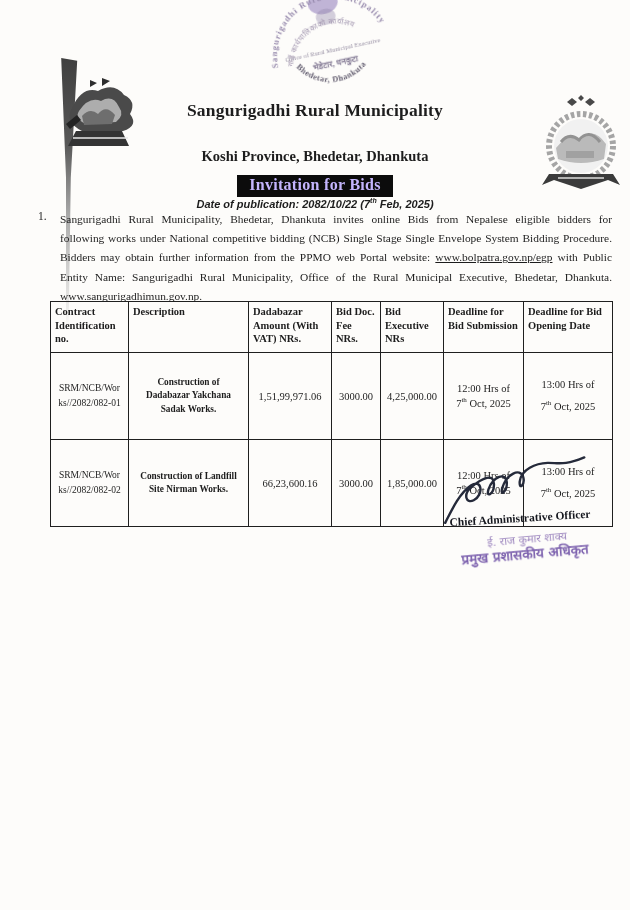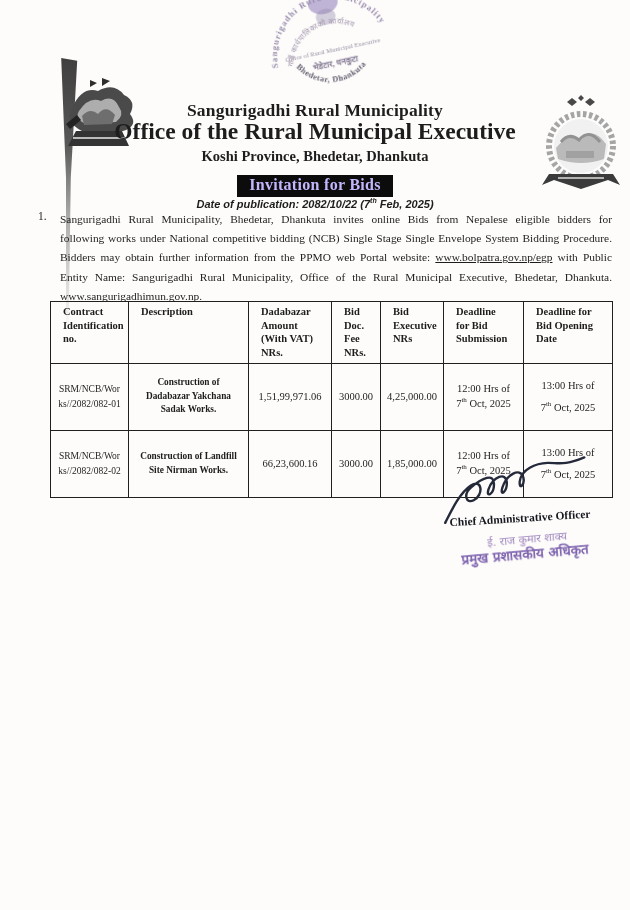--- a/index.html
+++ b/index.html
@@ -36,24 +36,24 @@
   .intro{position:absolute;left:60px;top:210px;width:552px;font-size:11.4px;line-height:19.2px;}
   .intro .jline{text-align:justify;text-align-last:justify;white-space:normal;}
   .intro .lline{text-align:left;}
   .ulink{text-decoration:underline;}
   
   .bid-table{position:absolute;left:50px;top:301px;width:562px;border-collapse:collapse;
     table-layout:fixed;}
   .bid-table th,.bid-table td{border:1.6px solid #1f1f1f;vertical-align:middle;
     overflow:hidden;}
   .bid-table th{font-size:10.5px;font-weight:bold;text-align:left;vertical-align:top;
-    padding:3px 12px;line-height:1.3;height:44px;}
+    padding:3px 4px;line-height:1.3;height:44px;}
   .bid-table td{padding:2px 3px;text-align:center;font-size:10.5px;height:62px;}
   td.cell-id{font-size:9.5px;text-align:center;line-height:1.55;}
-  td.cell-desc{font-size:9.3px;font-weight:bold;line-height:1.45;padding:2px 6px;}
+  td.cell-desc{font-size:9.3px;font-weight:bold;line-height:1.45;padding:12px 6px;}
   .dl-line{line-height:1.35;}
   .dl-gap{margin-top:7px;}
   .bid-table sup{font-size:7px;}
   
   .sig-svg{position:absolute;left:438px;top:464px;width:156px;height:56px;
     transform:rotate(-7deg);}
   .sig-title{position:absolute;left:440px;top:512px;width:160px;text-align:center;
     font-weight:bold;font-size:11.5px;transform:rotate(-3.5deg);color:#16181f;}
   .stamp-line{position:absolute;font-family:"DejaVu Sans","Liberation Sans",sans-serif;
     filter:blur(0.45px);}
@@ -105,21 +105,20 @@
     <circle cx="45" cy="52" r="32" fill="none" stroke="#9e9e9e" stroke-width="6" stroke-dasharray="3.5 2.6"></circle>
     <circle cx="45" cy="52" r="27" fill="#f1f1f1"></circle>
     <path d="M20,54 Q33,37 45,46 Q57,31 70,50 L68,65 Q45,73 22,65 Z" fill="#b5b5b5"></path>
     <path d="M25,48 q8,-10 18,-2 q10,-12 21,2" fill="none" stroke="#8a8a8a" stroke-width="3"></path>
     <path d="M30,57 h28 v7 h-28 z" fill="#9a9a9a"></path>
     <path d="M13,80 L77,80 L84,91 L72,86 L45,95 L18,86 L6,91 Z" fill="#2b2b2b"></path>
     <path d="M22,84 h46" stroke="#dcdcdc" stroke-width="1.4"></path>
   </svg>
 
   <div class="hdr hdr1">Sangurigadhi Rural Municipality</div>
-  <div class="hdr hdr2">Office of the Rural Municipal Executive</div>
   <div class="hdr hdr3">Koshi Province, Bhedetar, Dhankuta</div>
 
   <div class="banner-wrap">
     <span class="banner">Invitation for Bids</span>
   </div>
 
   <div class="pubdate"><span>Date of publication: 2082/10/22 (7</span><sup>th</sup><span> Feb, 2025)</span></div>
 
   <div class="intro-num">1.</div>
   <div class="intro">

